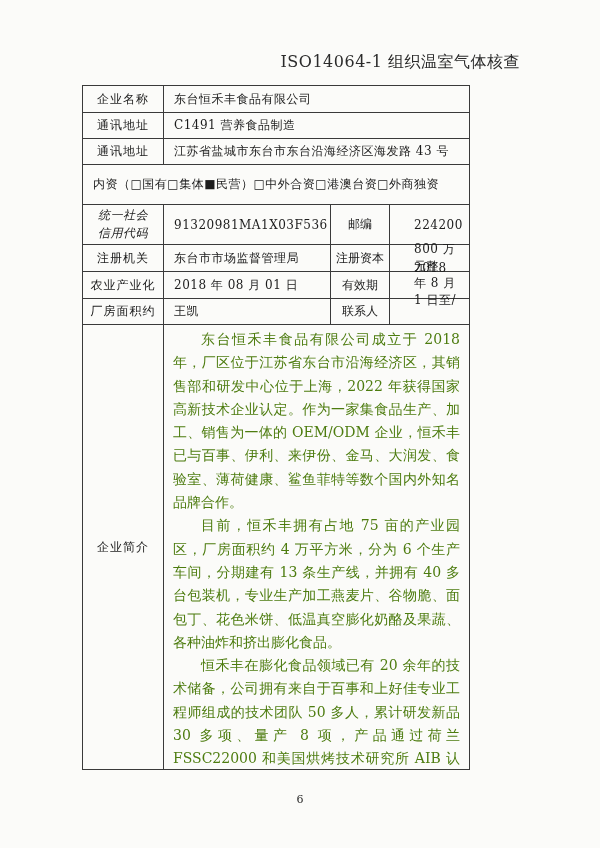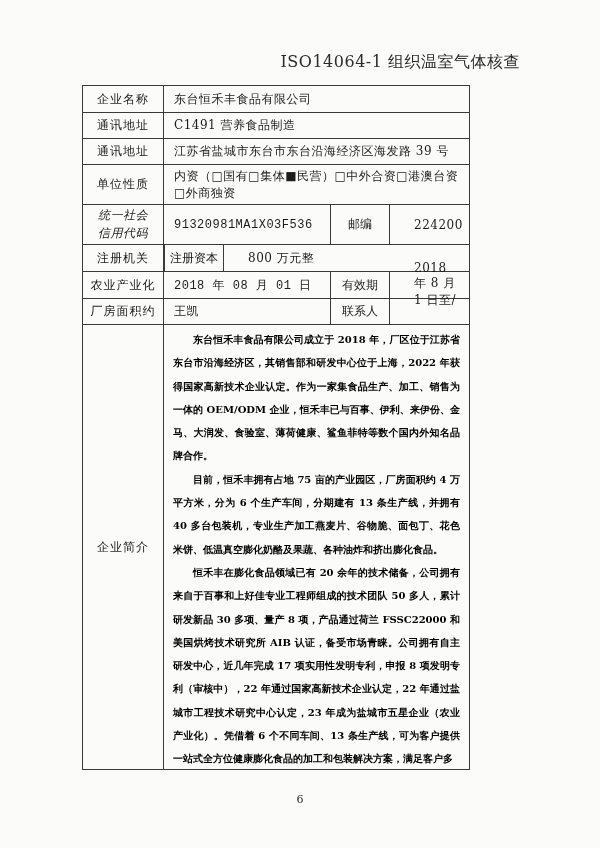--- a/index.html
+++ b/index.html
@@ -43,21 +43,21 @@
     border-right: 1px solid #3a3a3a;
     letter-spacing: 1px;
   }
   .cell-value {
     flex: 1;
     display: flex;
     align-items: center;
     padding: 0 10px;
     letter-spacing: 0.5px;
   }
-  .split .cell-value { flex: 0 0 166px; width: 166px; font-family: Liberation Mono, monospace; }
+  .split .cell-value { flex: 0 0 166px; width: 166px; }
   .cell-label2 {
     width: 60px;
     flex: 0 0 60px;
     display: flex;
     align-items: center;
     justify-content: center;
     text-align: right;
     border-left: 1px solid #3a3a3a;
     border-right: 1px solid #3a3a3a;
   }
@@ -77,26 +77,25 @@
     letter-spacing: 0.5px;
     font-style: italic;
   }
   .profile-row { height: 445px; }
   .profile-body {
     flex: 1;
     padding: 3px 9px 0 9px;
     overflow: hidden;
   }
   .profile-body p {
-    font-size: 10px;
+    font-size: 14px;
     line-height: 23.3px;
     text-align: justify;
     text-indent: 2em;
-    color: #000000;
-    font-weight: bold;
+    color: #4d7c0f;
   }
   .page-number {
     position: absolute;
     top: 793px;
     left: 0;
     right: 0;
     text-align: center;
     font-size: 11px;
     color: #2b2b2b;
   }
@@ -113,39 +112,39 @@
     <div class="cell-value">东台恒禾丰食品有限公司</div>
   </div>
 
   <div class="row h26">
     <div class="cell-label">通讯地址</div>
     <div class="cell-value">C1491 营养食品制造</div>
   </div>
 
   <div class="row h26">
     <div class="cell-label">通讯地址</div>
-    <div class="cell-value">江苏省盐城市东台市东台沿海经济区海发路 39 号</div>
+    <div class="cell-value">江苏省盐城市东台市东台沿海经济区海发路 43 号</div>
   </div>
 
   <div class="row h40">
-    <div class="cell-label">单位性质</div>
     <div class="cell-value">内资（□国有□集体■民营）□中外合资□港澳台资□外商独资</div>
   </div>
 
   <div class="row h40 split">
     <div class="cell-label">
       <span class="wrap-4">统一社会信用代码</span>
     </div>
     <div class="cell-value">91320981MA1X03F536</div>
     <div class="cell-label2">邮编</div>
     <div class="cell-value2">224200</div>
   </div>
 
   <div class="row h27 split">
     <div class="cell-label">注册机关</div>
+    <div class="cell-value">东台市市场监督管理局</div>
     <div class="cell-label2">注册资本</div>
     <div class="cell-value2">800 万元整</div>
   </div>
 
   <div class="row h27 split">
     <div class="cell-label">农业产业化</div>
     <div class="cell-value">2018 年 08 月 01 日</div>
     <div class="cell-label2">有效期</div>
     <div class="cell-value2">2018 年 8 月 1 日至/</div>
   </div>

